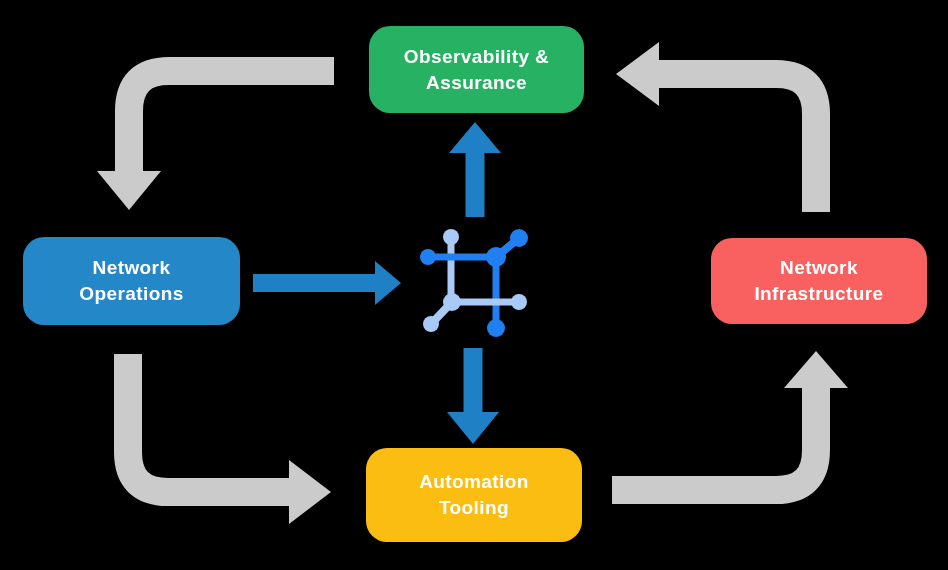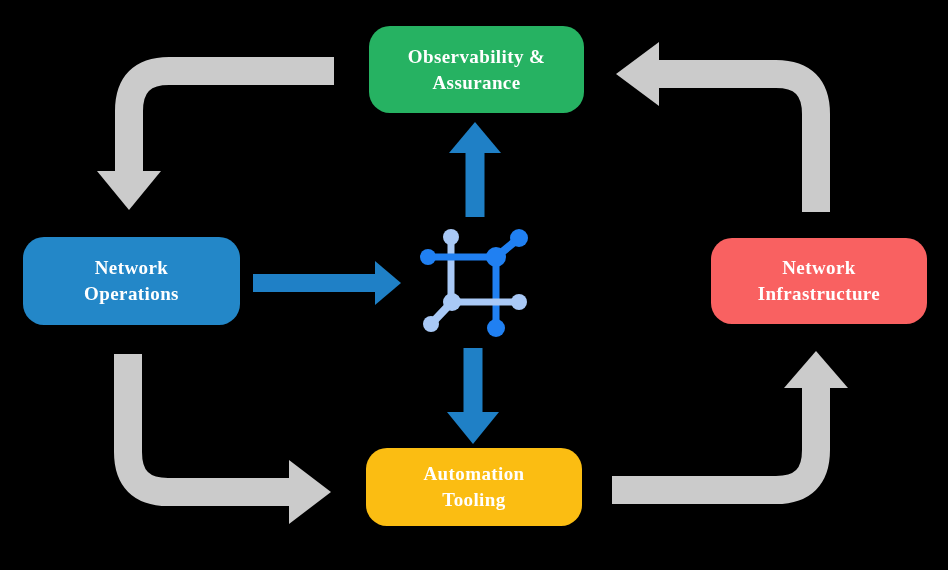--- a/index.html
+++ b/index.html
@@ -5,21 +5,21 @@
   html, body {
     margin: 0;
     padding: 0;
     background: #000;
   }
   .canvas {
     position: relative;
     width: 948px;
     height: 570px;
     overflow: hidden;
-    font-family: Liberation Serif, serif;
+    font-family: Liberation Sans, sans-serif;
   }
   .layer {
     position: absolute;
     left: 0;
     top: 0;
   }
   .node {
     position: absolute;
     border-radius: 21px;
     display: flex;
@@ -29,21 +29,21 @@
     color: #ffffff;
     font-size: 19px;
     font-weight: 600;
     letter-spacing: 0.4px;
     line-height: 1.35;
     white-space: pre-line;
   }
   .node-observability { left: 369px; top: 26px;  width: 215px; height: 87px; }
   .node-operations    { left: 23px;  top: 237px; width: 217px; height: 88px; }
   .node-infrastructure{ left: 711px; top: 238px; width: 216px; height: 86px; }
-  .node-automation    { left: 366px; top: 448px; width: 216px; height: 78px; }
+  .node-automation    { left: 366px; top: 448px; width: 216px; height: 94px; }
 </style>
 </head>
 <body style="background: rgb(0, 0, 0);">
 
 <div class="canvas">
 
   <svg class="layer" width="948" height="570" viewBox="0 0 948 570">
 
     <g>
       <path d="M 334 71 L 169 71 Q 129 71 129 111 L 129 173" fill="none" stroke-width="28" stroke="#CBCBCB"></path>

